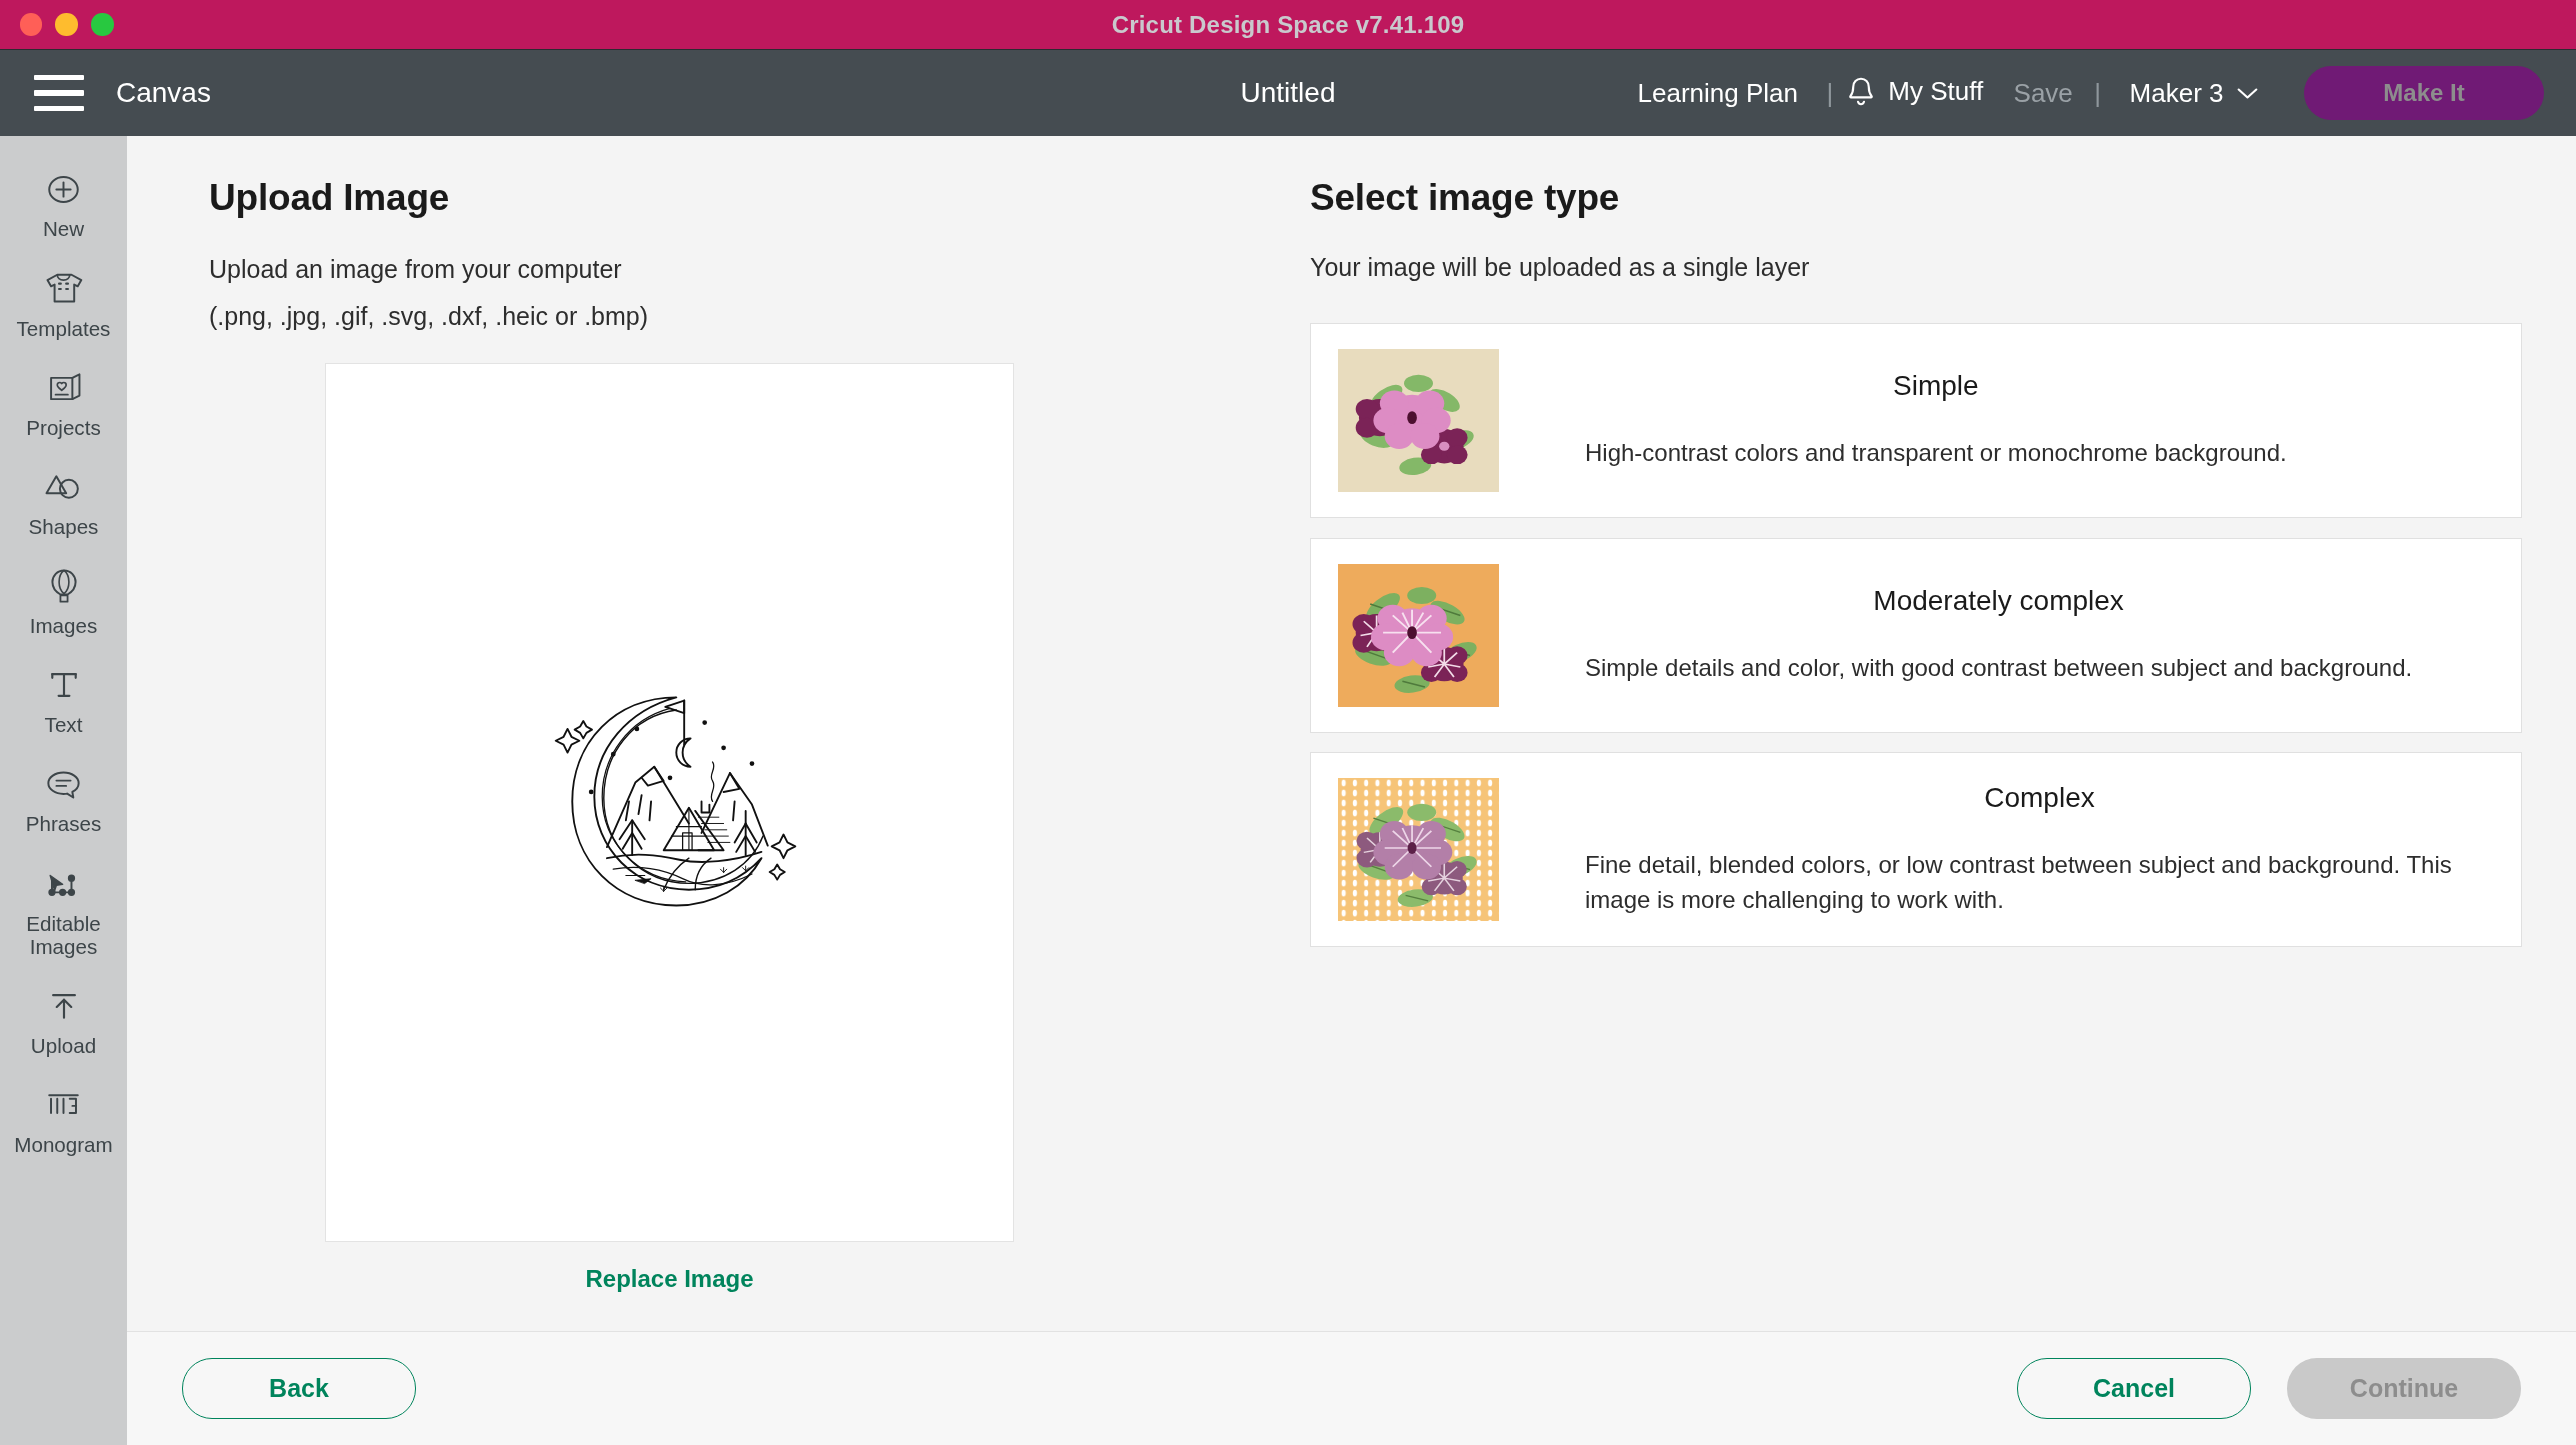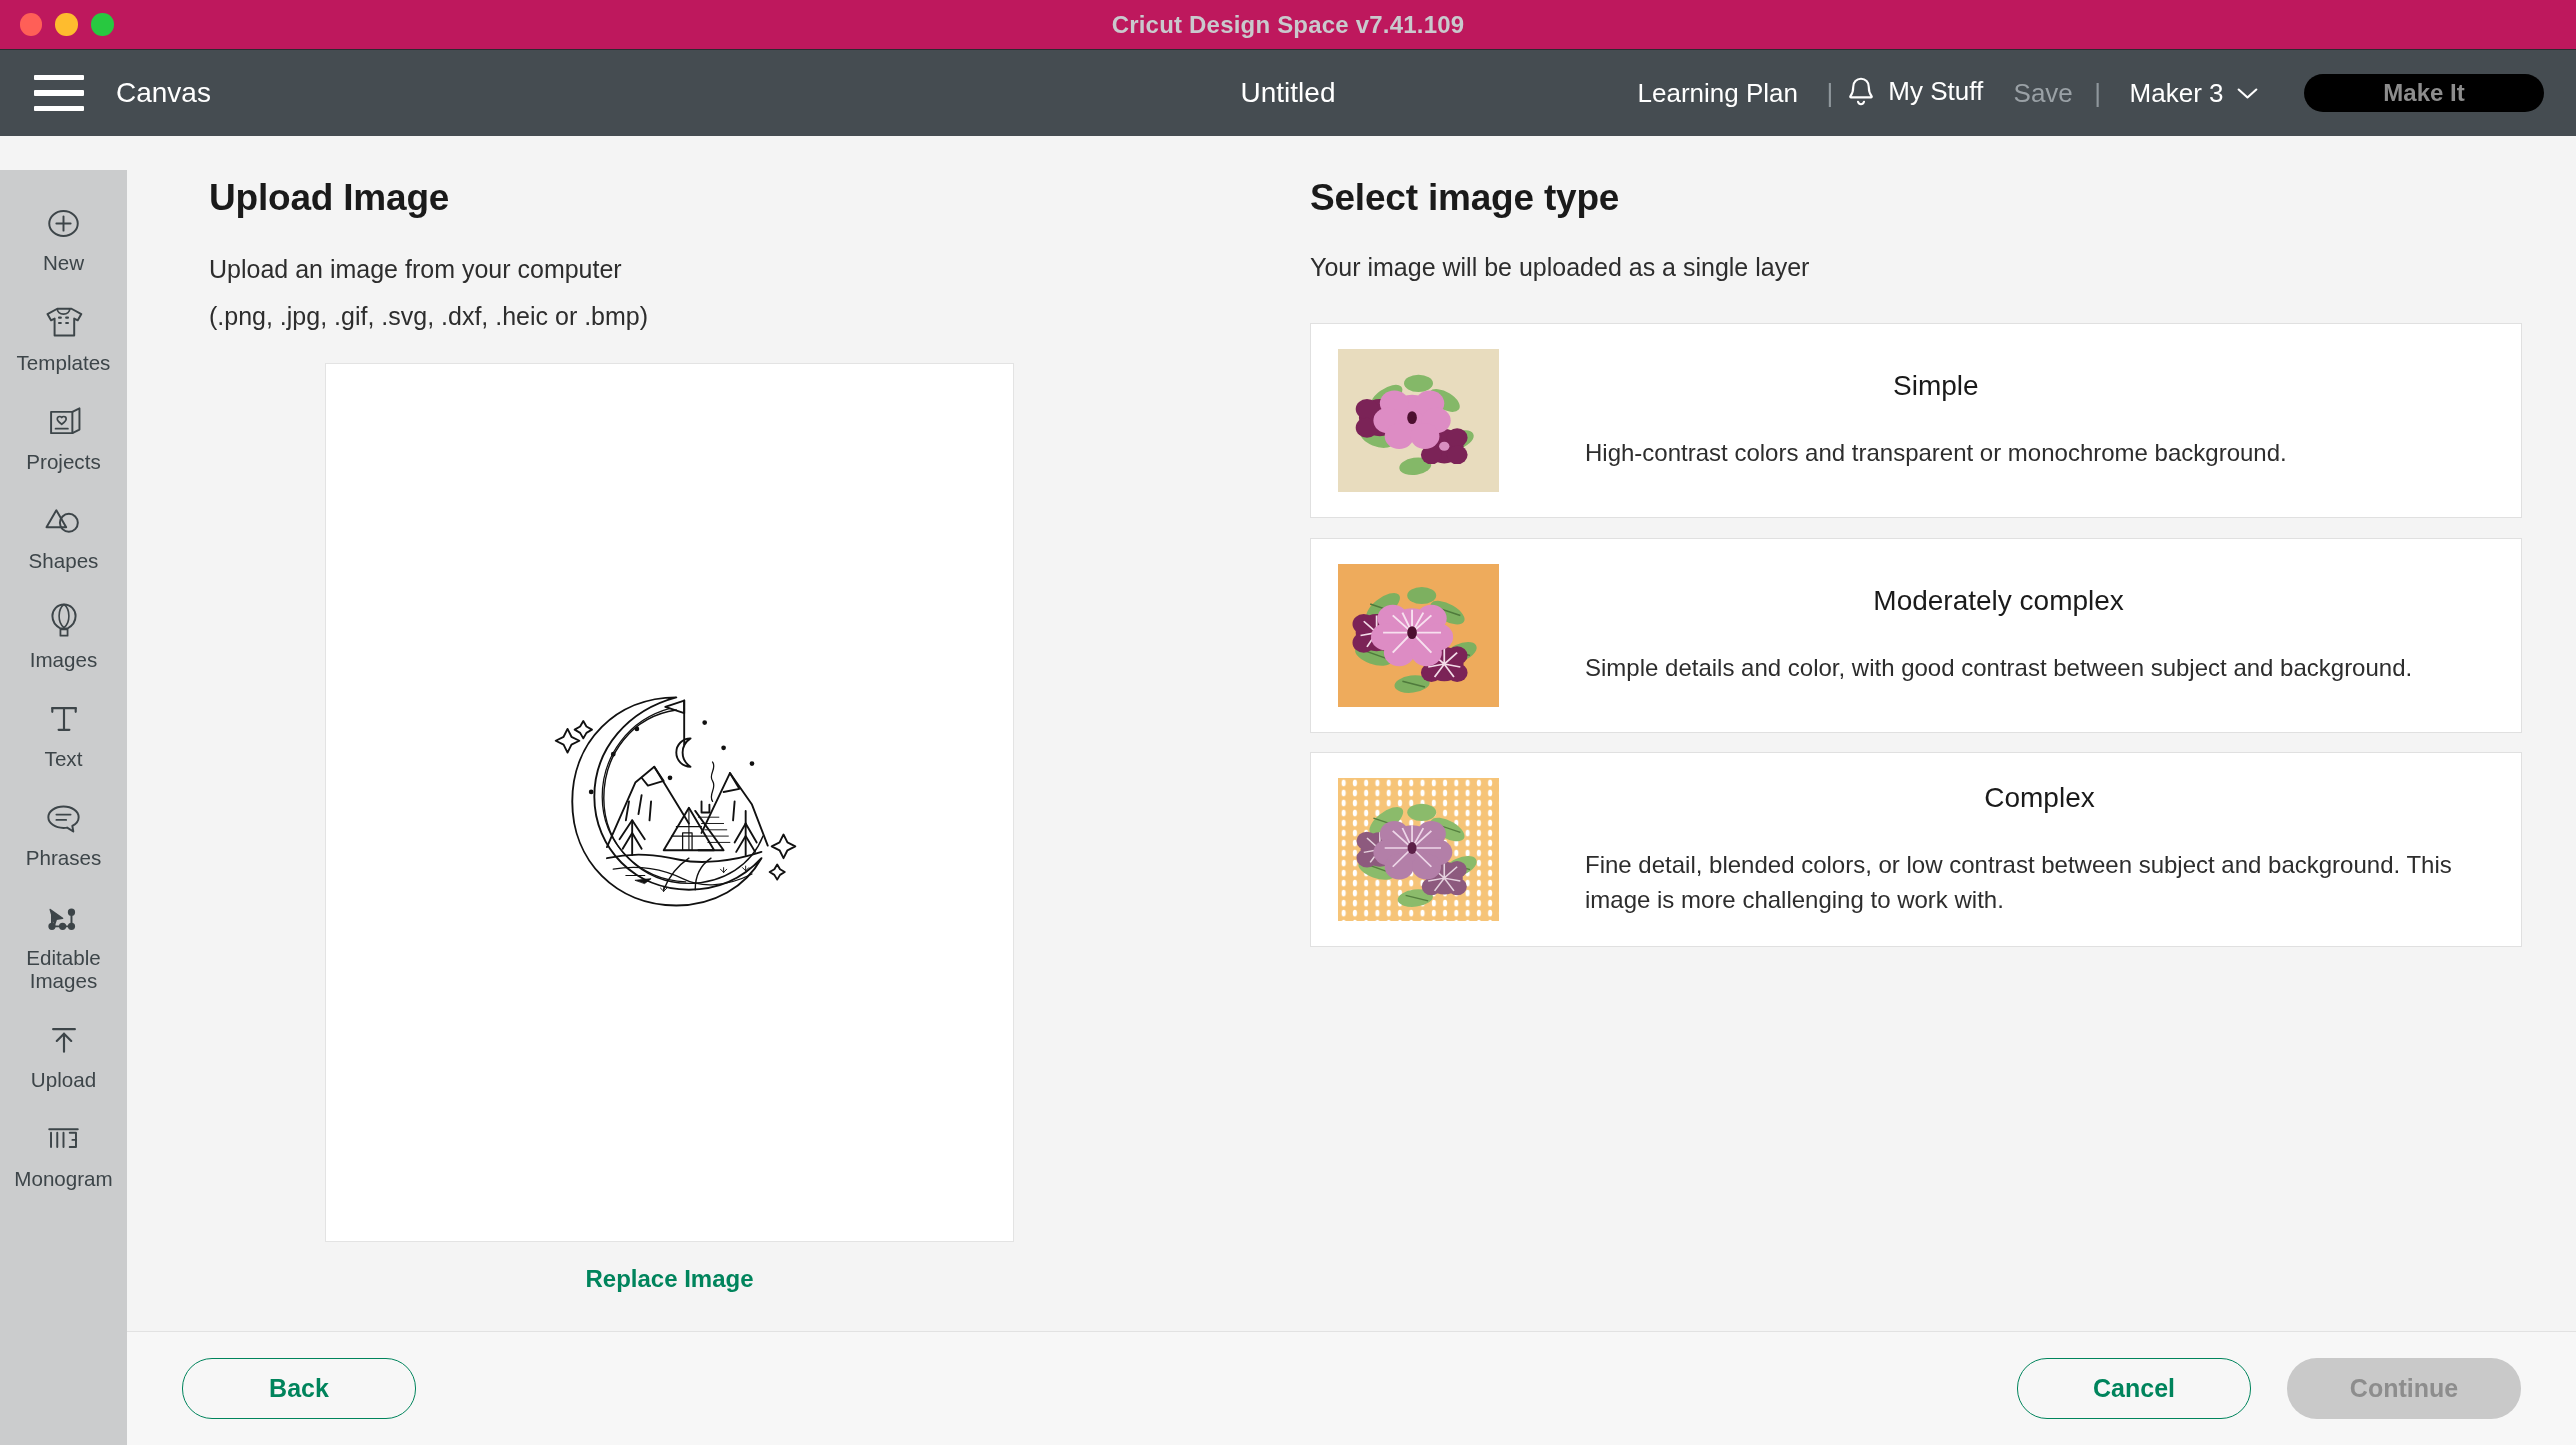--- a/index.html
+++ b/index.html
@@ -55,43 +55,42 @@
     position: relative; z-index: 2;
   }
   .hdr-item { font-size: 26px; color: #ffffff; padding: 0 16px; cursor: pointer; white-space: nowrap; }
   .hdr-sep { color: #8f979c; font-size: 26px; padding: 0 12.5px; }
   .hdr-save { font-size: 26px; color: #9aa1a6; padding: 0 9px 0 14.3px; cursor: pointer; }
   .bell { width: 30px; height: 34px; margin-right: 3.6px; display:inline-block; }
   .mystuff-group { display: flex; align-items: flex-start; gap: 9px; }
   .machine-group { display: flex; align-items: center; gap: 12.5px; padding: 0 16px; cursor: pointer;}
   .chev { width: 23px; height: 14.3px; display:inline-block; }
   .makeit {
-    width: 240px; height: 38px; border-radius: 27px;
-    background: #000000; color: #8d8d8d;
+    width: 240px; height: 54px; border-radius: 27px;
+    background: #701a75; color: #8d8d8d;
     font-size: 24px; font-weight: bold;
     display: flex; align-items: center; justify-content: center;
     margin-left: 29px;
     border: none; cursor: default;
   }
 
   
   .body {
     display: flex;
     height: calc(1445px - 50px - 86px);
   }
 
   
   .rail {
     width: 127px;
     background: #cbcccd;
     padding-top: 19.7px;
     display: flex; flex-direction: column; align-items: flex-start;
     flex: 0 0 127px;
     overflow: hidden;
-    margin-top: 34px;
   }
   .rail-item {
     width: 127px;
     padding: 12.5px 0 14.3px 0;
     display: flex; flex-direction: column; align-items: center; gap: 6.3px;
     cursor: pointer;
   }
   .rail-icon { width: 43px; height: 43px; display: flex; align-items: center; justify-content: center; }
   .rail-icon svg { display: block; }
   .rail-label {

